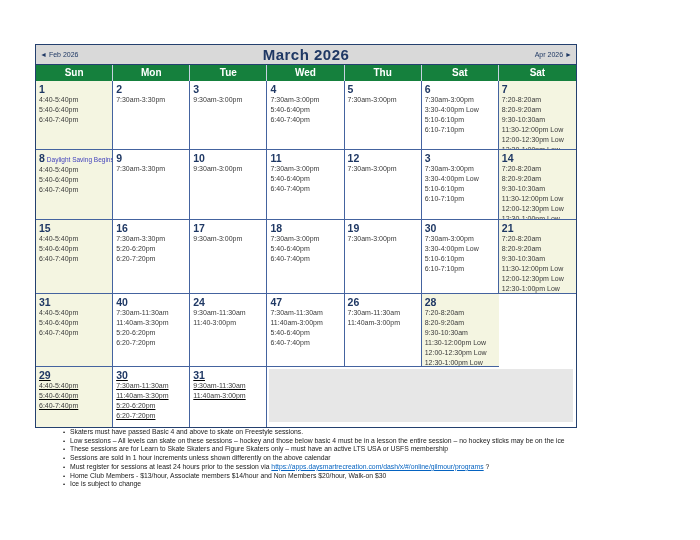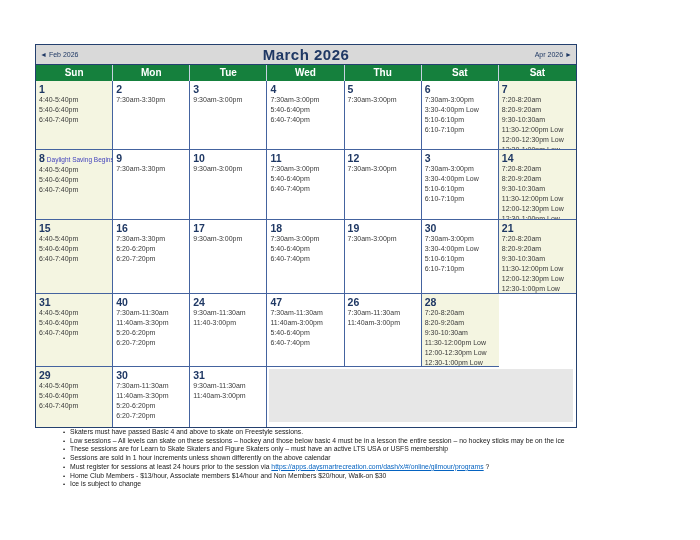--- a/index.html
+++ b/index.html
@@ -231,21 +231,21 @@
           <div class="cell weekend">
             <div class="cellhead"><span class="date">28</span></div>
             <div class="sess">7:20-8:20am</div>
             <div class="sess">8:20-9:20am</div>
             <div class="sess">9:30-10:30am</div>
             <div class="sess">11:30-12:00pm Low</div>
             <div class="sess">12:00-12:30pm Low</div>
             <div class="sess">12:30-1:00pm Low</div>
           </div>
         </div>
-        <div class="week" style="height: 60px;">
+        <div class="week" style="height: 60px; text-decoration: underline;">
           <div class="cell weekend">
             <div class="cellhead"><span class="date">29</span></div>
             <div class="sess">4:40-5:40pm</div>
             <div class="sess">5:40-6:40pm</div>
             <div class="sess">6:40-7:40pm</div>
           </div>
           <div class="cell">
             <div class="cellhead"><span class="date">30</span></div>
             <div class="sess">7:30am-11:30am</div>
             <div class="sess">11:40am-3:30pm</div>

